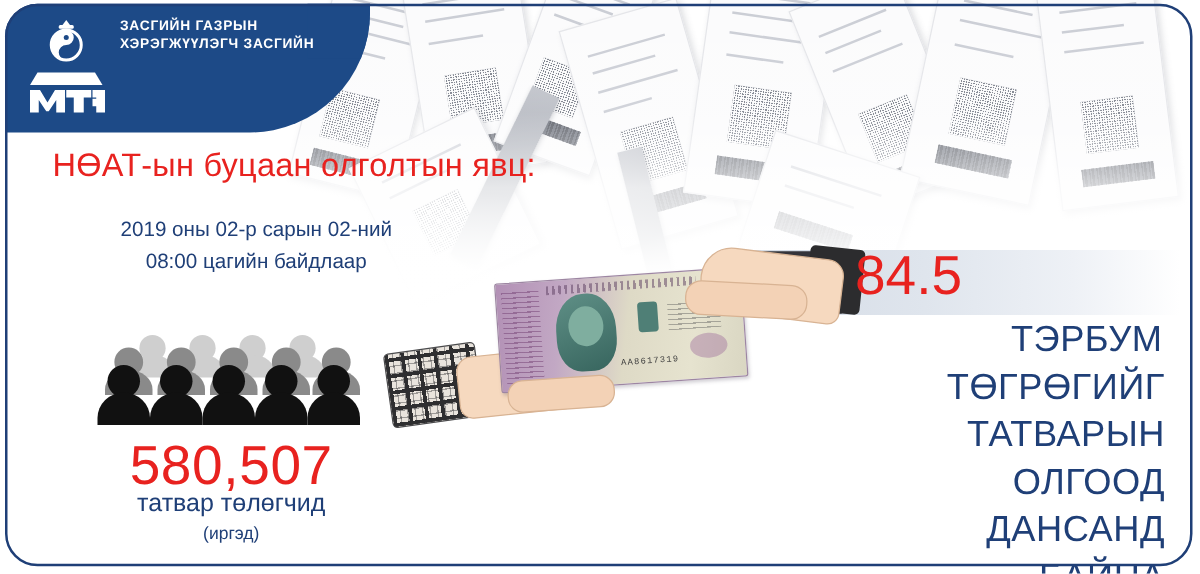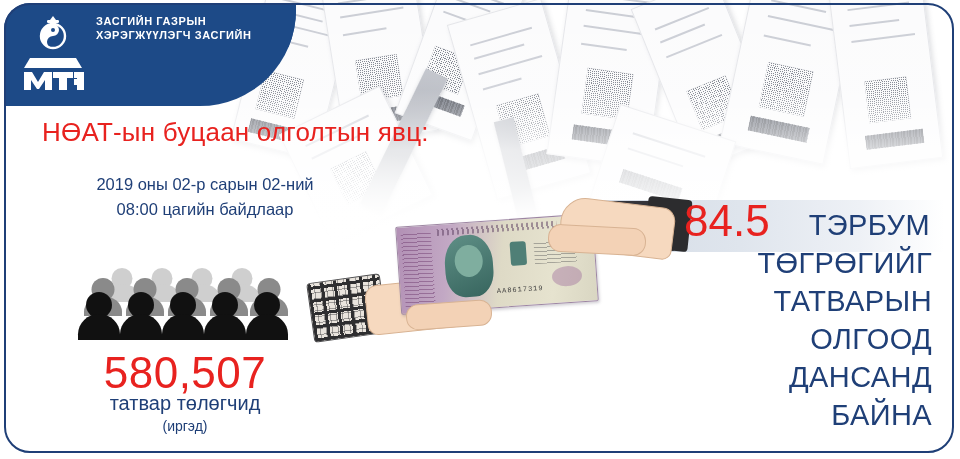--- a/index.html
+++ b/index.html
@@ -403,21 +403,21 @@
     left: 560px;
     top: 206px;
     width: 372px;
     text-align: right;
     color: #1f3f77;
     font-size: 29px;
     line-height: 38px;
     letter-spacing: 0.4px;
     z-index: 24;
   }
-  .right-text .l1 { padding-right: 2px; }
+  .right-text .l1 { padding-right: 2px; margin-top: 47px; }
 </style>
 </head>
 <body>
 
 <div id="poster">
 
   <div class="bg-receipts">
 
     <div class="receipt" style="left:250px; top:-20px; width:86px; height:170px; transform:rotate(14deg);">
       <div class="qr" style="left:16px; top:96px; width:40px; height:40px;"></div>

